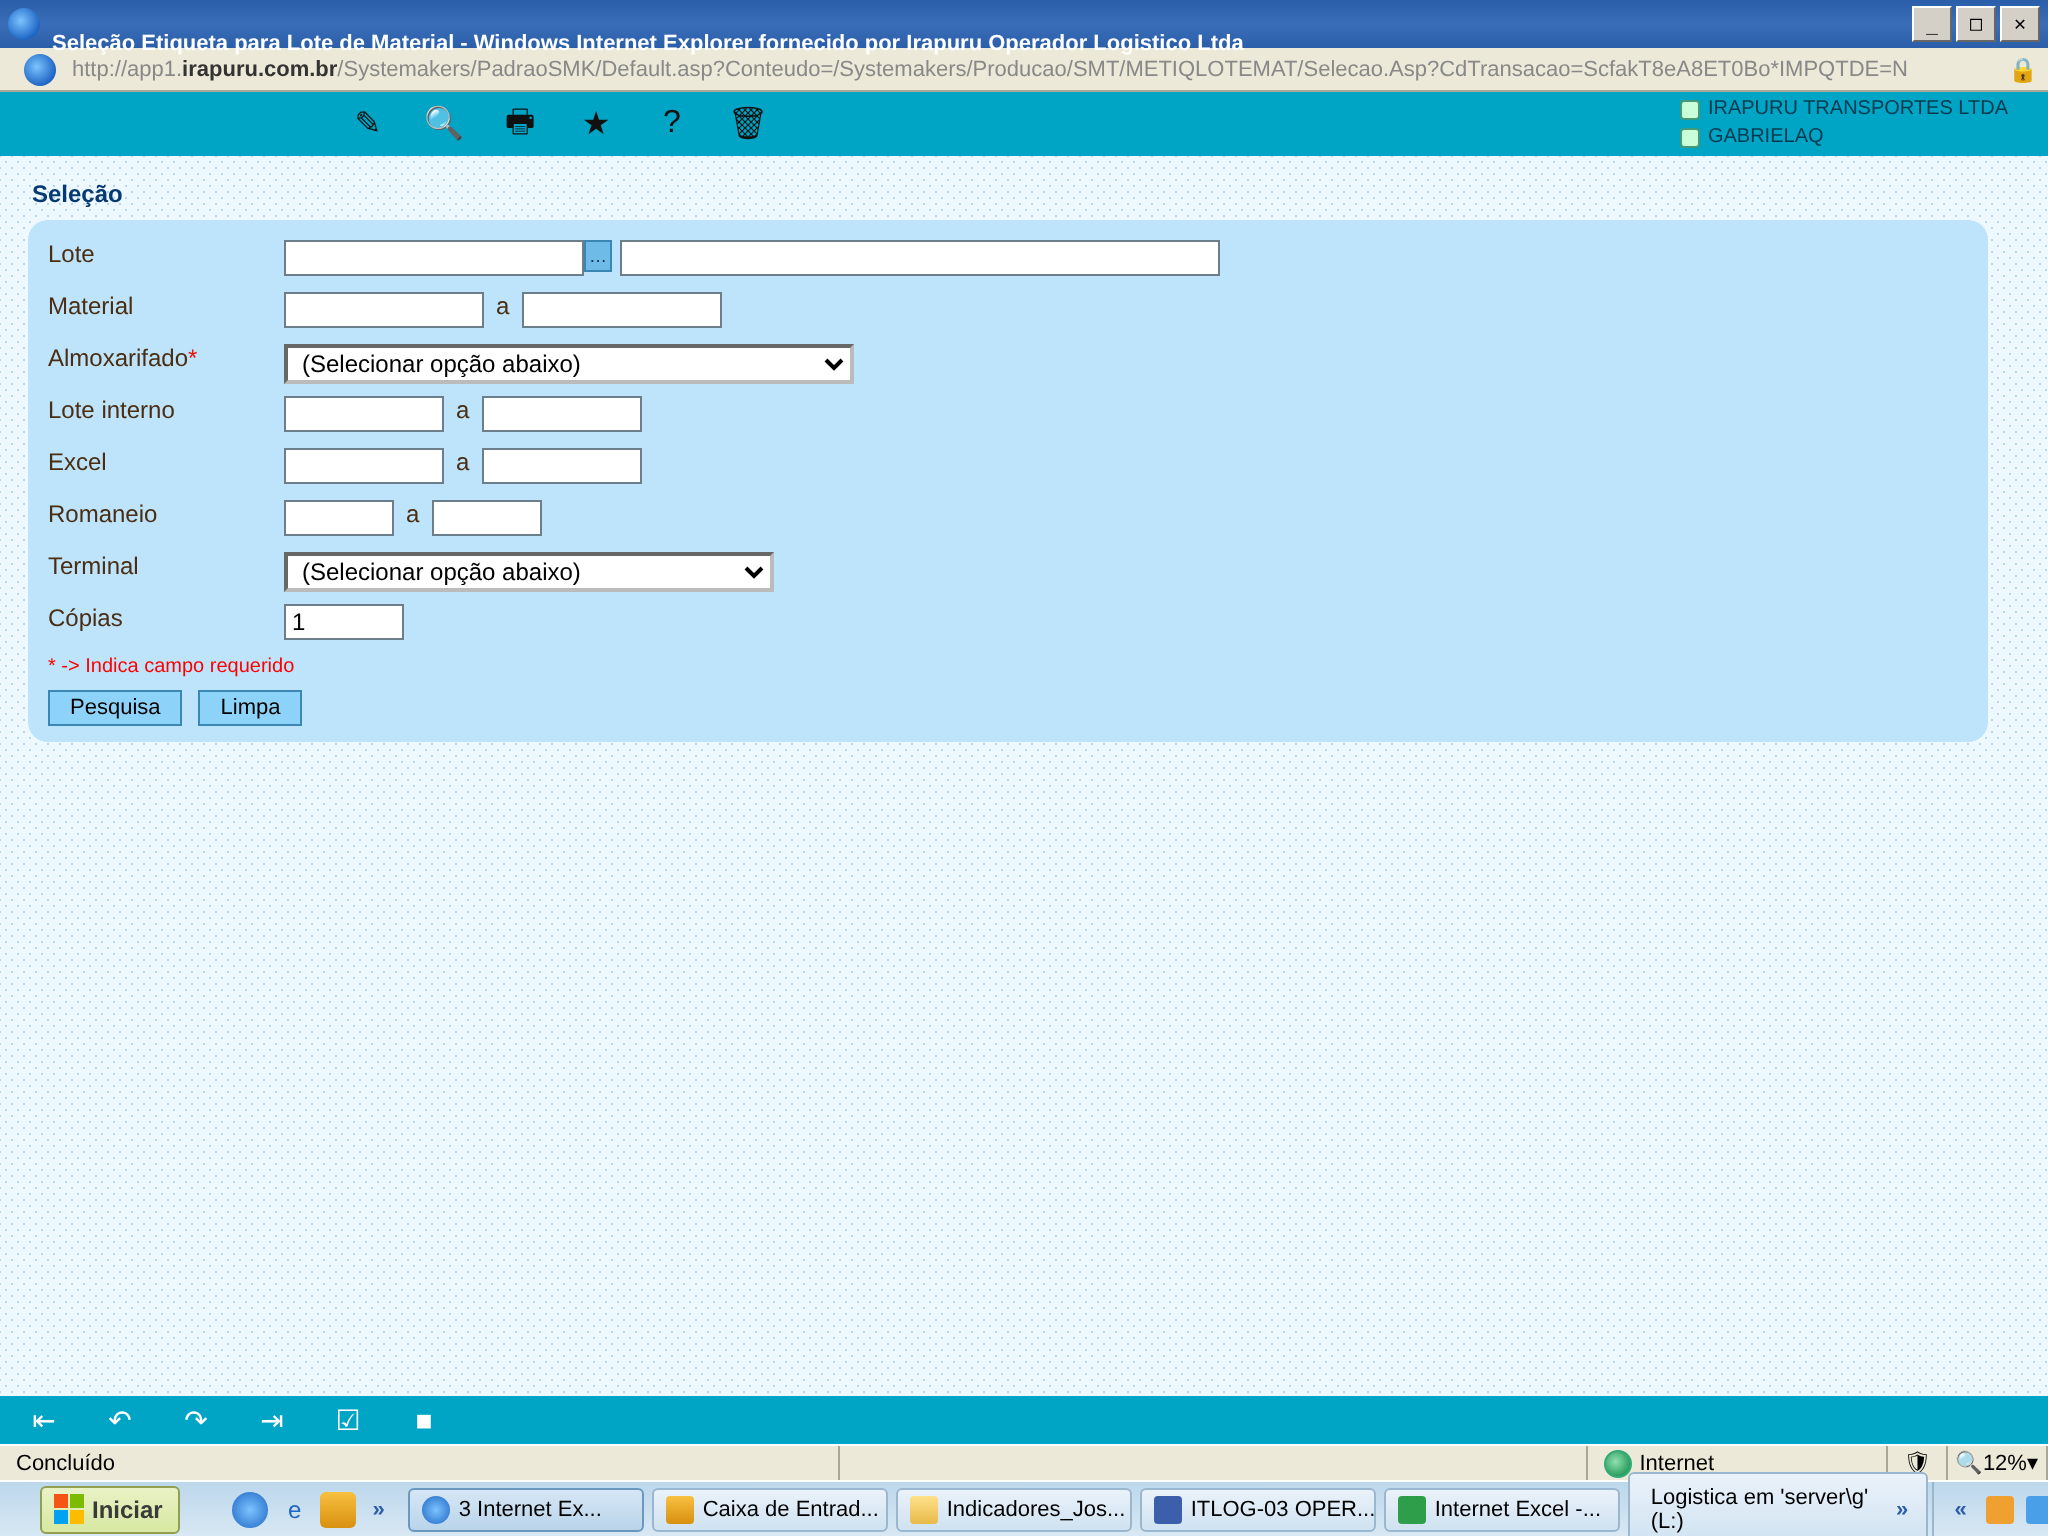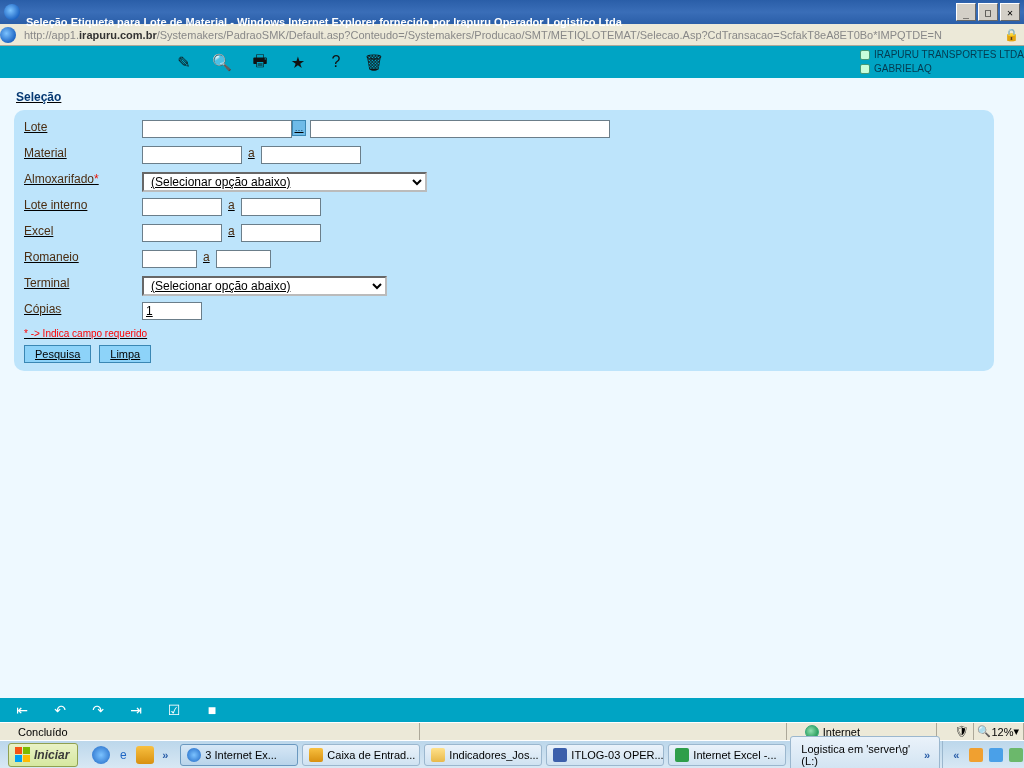--- a/index.html
+++ b/index.html
@@ -6,44 +6,43 @@
 body { font-family: Tahoma, Arial, sans-serif; font-size: 11px; background: #d4d0c8; width: 1024px; height: 768px; overflow: hidden; position: relative; }
 
 
 .titlebar { height: 24px; background: linear-gradient(#2a5ea8, #3a6eb8, #2a5ea8); color: #fff; display: flex; align-items: center; padding: 0 4px; }
 .titlebar .ie-icon { width: 16px; height: 16px; margin-right: 6px; background: radial-gradient(circle at 40% 40%, #7cc3ff 0%, #1e66c4 70%); border-radius: 50%; position: relative; }
 .titlebar .title-text { font-weight: bold; font-size: 11px; flex: 1; margin-top: 19px; }
 .titlebar .win-btns { display: flex; gap: 2px; }
 .titlebar .win-btn { width: 20px; height: 18px; background: #d4d0c8; border: 1px solid #fff; border-right-color: #666; border-bottom-color: #666; display: flex; align-items: center; justify-content: center; font-size: 10px; color: #000; font-family: "Marlett", monospace; cursor: pointer; }
 
 
-.addrbar { height: 22px; background: #ece9d8; border-bottom: 1px solid #aca899; display: flex; align-items: center; padding-left: 0; }
+.addrbar { height: 22px; background: #ece9d8; border-bottom: 1px solid #aca899; display: flex; align-items: center; padding-left: 12px; }
 .addrbar .ie-small { width: 16px; height: 16px; margin-right: 4px; background: radial-gradient(circle at 40% 40%, #7cc3ff 0%, #1e66c4 70%); border-radius: 50%; }
 .addrbar .url { flex: 1; font-size: 11px; color: #888; padding: 2px 4px; }
 .addrbar .url .bold { color: #333; font-weight: bold; }
 .addrbar .lock { width: 14px; height: 14px; margin: 0 6px; color: #999; font-size: 12px; text-align:center;}
 
 
 .apptoolbar { height: 32px; background: #00a4c4; display: flex; align-items: center; padding-left: 170px; position: relative; }
 .apptoolbar .tool-icon { width: 28px; height: 24px; margin-right: 10px; display: flex; align-items: center; justify-content: center; color: #111; font-size: 16px; cursor: pointer; }
-.apptoolbar .right-info { position: absolute; right: 0; top: 2px; font-size: 10px; color: #043a4f; text-align: left; line-height: 14px; }
+.apptoolbar .right-info { position: absolute; right: 20px; top: 2px; font-size: 10px; color: #043a4f; text-align: left; line-height: 14px; }
 .apptoolbar .right-info .row { display: flex; align-items: center; gap: 4px; }
 .apptoolbar .right-info .dot { width: 10px; height: 10px; background: #c8feda; border: 1px solid #497; border-radius: 2px; display:inline-block;}
 
 
 .pagearea { background-color: #eef9ff;
   background-image:
     radial-gradient(#b8d6ee 0.6px, transparent 0.6px),
     radial-gradient(#b8d6ee 0.6px, transparent 0.6px);
   background-size: 6px 6px, 6px 6px;
   background-position: 0 0, 3px 3px;
   height: calc(768px - 24px - 22px - 32px - 24px - 18px - 28px);
   padding: 10px 14px;
   position: relative;
-  text-decoration: underline;
 }
 
 
 .sel-header { font-weight: bold; color: #073a73; margin: 2px 0 6px 2px; font-size: 12px; }
 .panel { background: #bde4fb; border-radius: 10px 10px 10px 10px; padding: 10px 10px 8px 10px; width: 980px; }
 .form-row { display: flex; align-items: flex-start; margin-bottom: 6px; min-height: 20px; }
 .form-label { width: 118px; color: #4a2d12; font-size: 12px; }
 .form-label .req { color: #e10; }
 input.tx { border: 1px solid #6b7e8a; height: 18px; padding: 1px 3px; font-size: 12px; background: #fff; }
 .selbox { border: 2px inset #bbb; height: 20px; padding: 0 3px; font-size: 12px; background: #fff; }
@@ -53,28 +52,28 @@
 .hint { color: red; font-size: 10px; margin: 4px 0 6px 0; }
 .btn { background: #8dd3f9; border: 1px solid #3a87b4; padding: 2px 10px; font-size: 11px; cursor: pointer; }
 .btn-row { display: flex; gap: 8px; }
 
 
 .appbottom { height: 24px; background: #00a4c4; display: flex; align-items: center; padding-left: 12px; gap: 18px; }
 .appbottom .nav-i { color: #fff; font-size: 14px; cursor: pointer; width: 20px; text-align: center; }
 
 
 .iestatus { height: 18px; background: #ece9d8; border-top: 1px solid #fff; display: flex; align-items: center; font-size: 11px; }
-.iestatus .cell { border-right: 1px solid #aca899; padding: 0 18px; height: 100%; display: flex; align-items: center; }
+.iestatus .cell { border-right: 1px solid #aca899; padding: 0 8px; height: 100%; display: flex; align-items: center; }
 .iestatus .spacer { flex: 1; }
 .iestatus .zone-icon { width: 14px; height: 14px; margin-right: 4px; background: radial-gradient(circle at 40% 40%, #90e0b0 0%, #2ea060 70%); border-radius: 50%; border:1px solid #3a7; }
 .iestatus .zoom { padding: 0 4px; }
 
 
 .taskbar { height: 28px; background: linear-gradient(#bcd7eb, #d8e8f4); border-top: 1px solid #fff; display: flex; align-items: center; }
-.startbtn { height: 24px; margin: 8px; padding: 0 8px 0 6px; background: linear-gradient(#e9f2c6, #d6e8a0); border: 1px solid #90a050; border-radius: 3px; display: flex; align-items: center; gap: 4px; font-weight: bold; font-style: italic; color: #3a3a3a; font-size: 12px; cursor: pointer; }
+.startbtn { height: 24px; margin: 20px; padding: 0 8px 0 6px; background: linear-gradient(#e9f2c6, #d6e8a0); border: 1px solid #90a050; border-radius: 3px; display: flex; align-items: center; gap: 4px; font-weight: bold; color: #3a3a3a; font-size: 12px; cursor: pointer; }
 .startbtn .winlogo { display: grid; grid-template-columns: 7px 7px; grid-template-rows: 7px 7px; gap: 1px; }
 .startbtn .winlogo span:nth-child(1){background:#f65314;} .startbtn .winlogo span:nth-child(2){background:#7cbb00;} .startbtn .winlogo span:nth-child(3){background:#00a1f1;} .startbtn .winlogo span:nth-child(4){background:#ffbb00;}
 .ql { display: flex; align-items: center; gap: 4px; margin: 0 6px; }
 .ql .qli { width: 18px; height: 18px; border-radius: 3px; display:flex;align-items:center;justify-content:center;font-size:12px; }
 .taskbtn { height: 22px; min-width: 118px; max-width:140px; margin: 12px 2px; padding: 0 6px; background: linear-gradient(#eaf2fa,#cfe2f1); border: 1px solid #9bb7ce; border-radius: 3px; display: flex; align-items: center; gap: 4px; font-size: 11px; cursor: pointer; overflow:hidden;white-space:nowrap;text-overflow:ellipsis;}
 .taskbtn.active { background: linear-gradient(#d6e7f6,#b9d4ea); border-color:#6a98bf;}
 .taskbtn .ico { width:14px;height:14px;border-radius:2px;flex:none;}
 .taskbar .drive { height:38px; margin:0 2px; padding:0 6px; background: linear-gradient(#eaf2fa,#cfe2f1); border:1px solid #9bb7ce; border-radius:3px; display:flex;align-items:center;font-size:11px;gap:4px;min-width:150px;}
 .tray { margin-left: auto; display: flex; align-items: center; gap: 6px; padding: 0 6px; height: 100%; border-left: 1px solid #9bb7ce; }
 .tray .ti { width: 14px; height: 14px; border-radius: 2px; }

